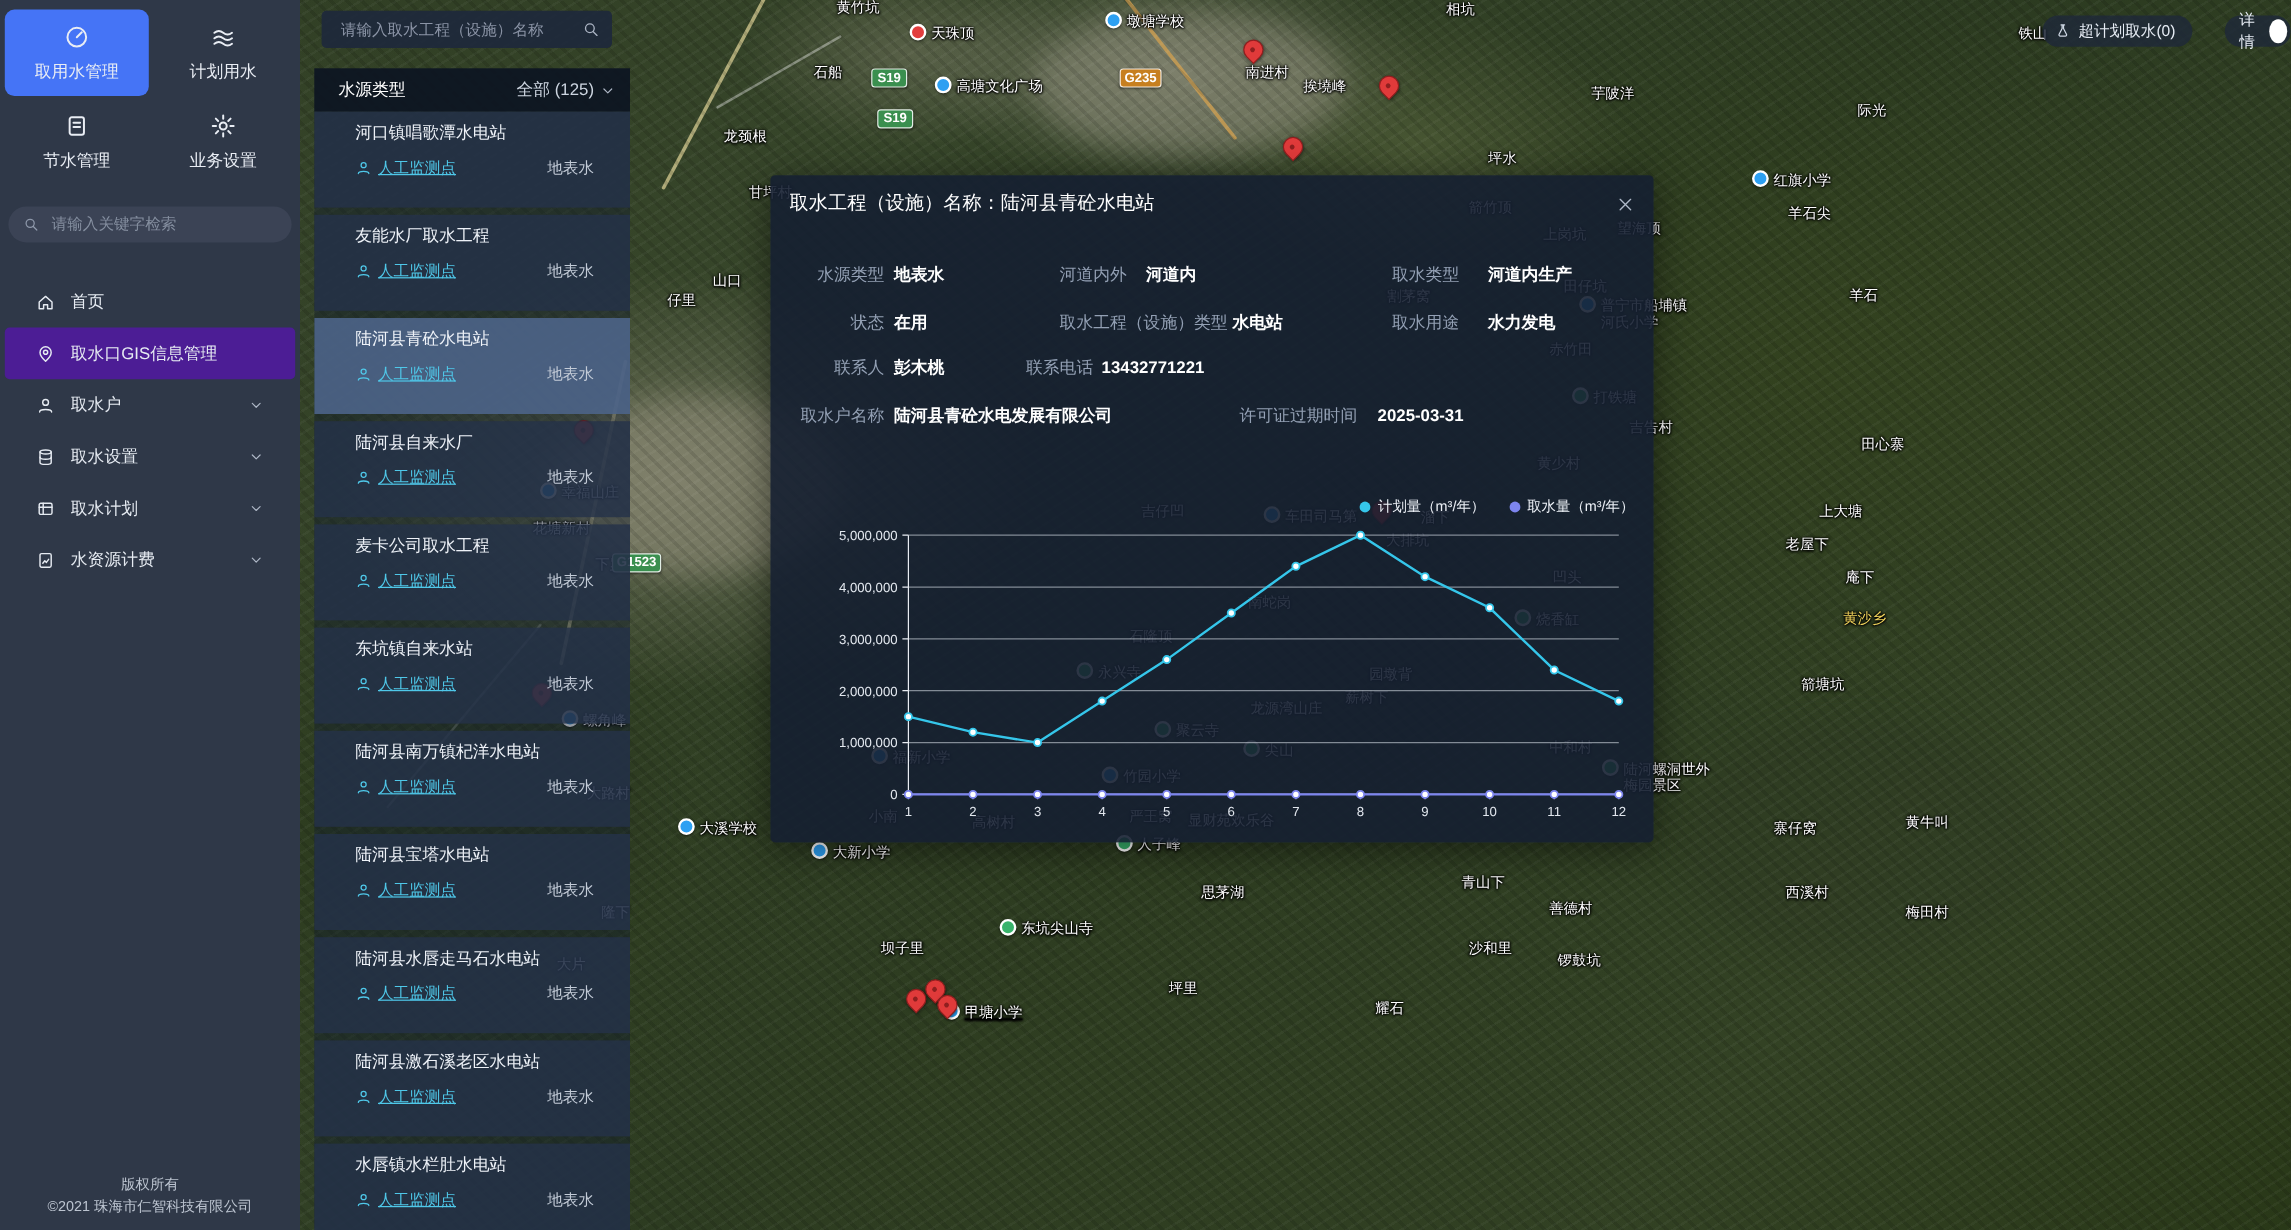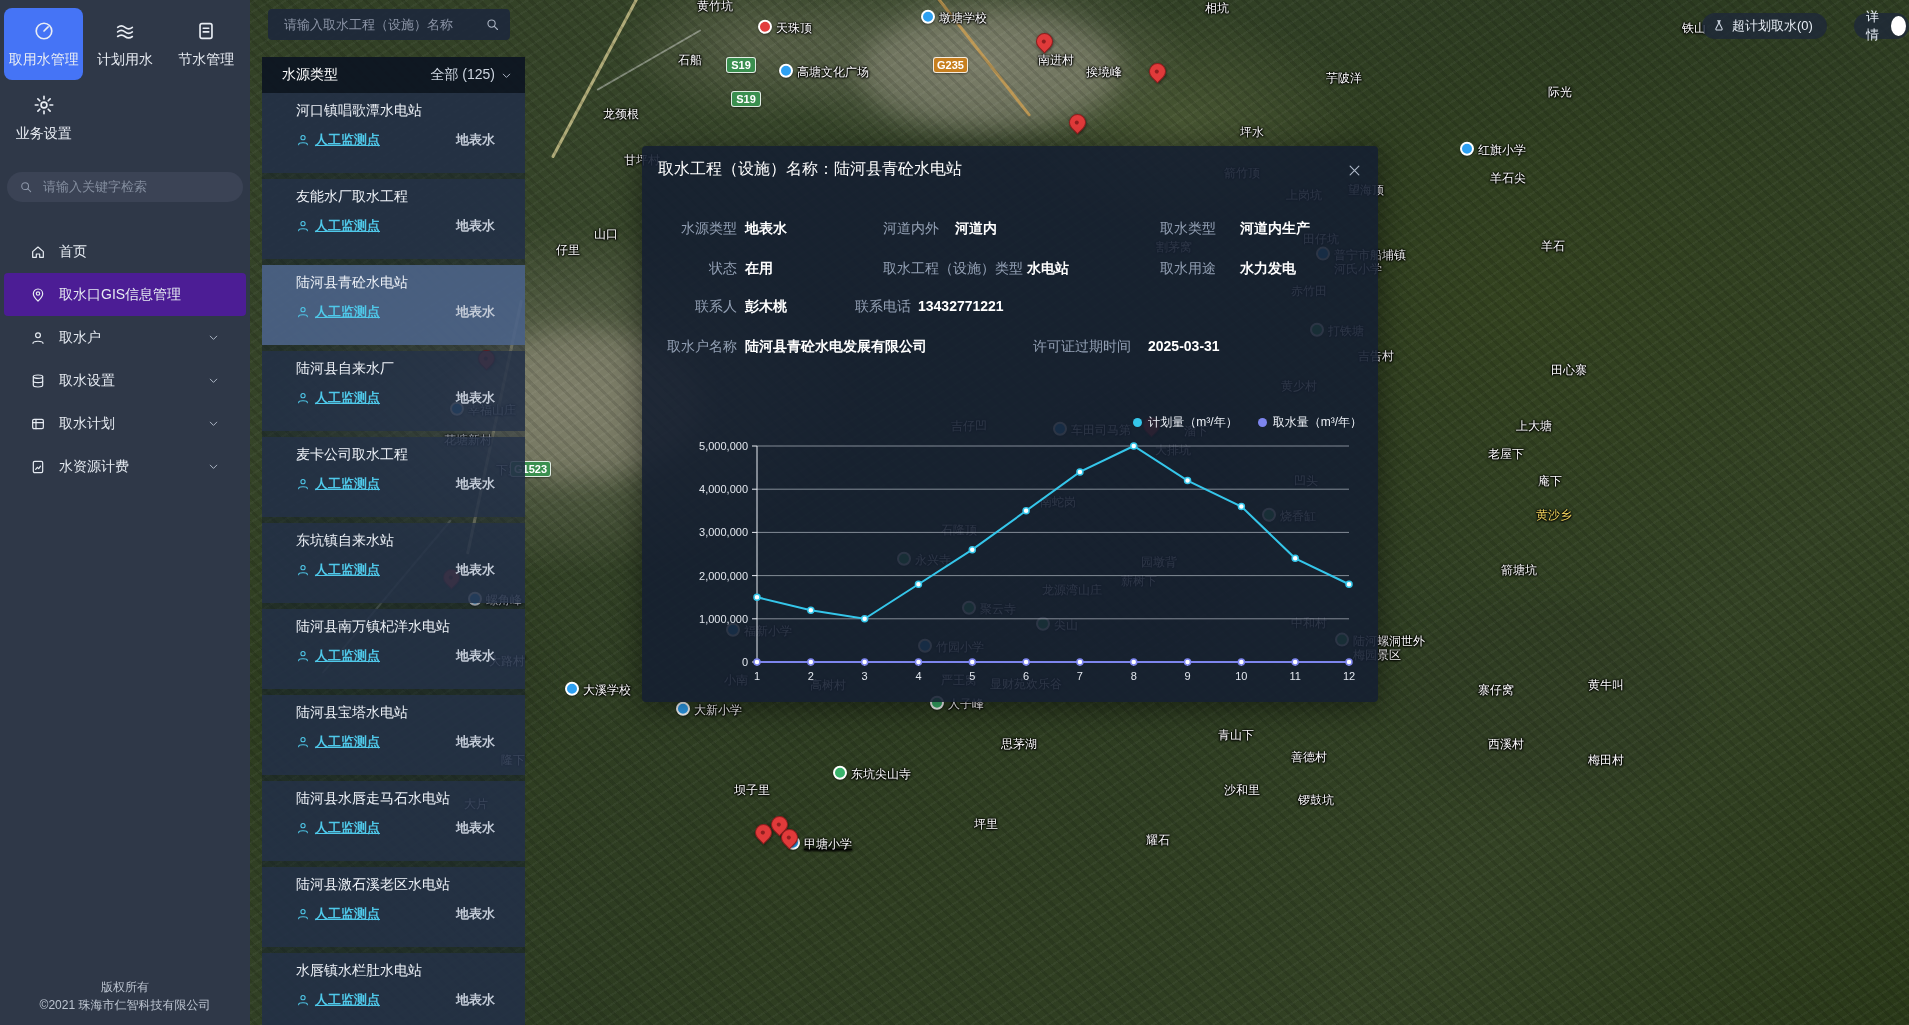--- a/index.html
+++ b/index.html
@@ -35,21 +35,21 @@
   .pin{position:absolute;width:15px;height:15px;background:#e03a3a;border:1px solid #8f1f1f;
        border-radius:50% 50% 50% 0;transform:rotate(-45deg);box-shadow:0 1px 3px rgba(0,0,0,.5);z-index:4;}
   .pin::after{content:"";position:absolute;left:4.5px;top:4.5px;width:4px;height:4px;border-radius:50%;background:#8f1f1f;}
   .sign{position:absolute;min-width:22px;height:14px;padding:0 3px;border-radius:3px;color:#fff;
         font-size:11px;font-weight:bold;display:flex;align-items:center;justify-content:center;
         border:1px solid rgba(255,255,255,.85);box-shadow:0 1px 2px rgba(0,0,0,.4);z-index:4;}
 
   
   .sidebar{position:absolute;left:0;top:0;width:250px;height:100%;background:#2f3848;z-index:30;
            display:flex;flex-direction:column;}
-  .tiles{display:grid;grid-template-columns:1fr 1fr 1fr;gap:2px;padding:8px 4px 0 4px;}
+  .tiles{display:grid;grid-template-columns:1fr 1fr;gap:2px;padding:8px 4px 0 4px;}
   .tile{height:72px;border-radius:8px;display:flex;flex-direction:column;align-items:center;
         justify-content:center;gap:9px;color:#e9edf4;cursor:pointer;}
   .tile.active{background:#4574f6;}
   .tile .ic{width:22px;height:22px;}
   .tile .tl{font-size:14px;}
   .s-search{margin:18px 7px 0 7px;height:30px;border-radius:15px;background:#3b4355;
             display:flex;align-items:center;padding:0 12px;gap:8px;}
   .s-search .ic{width:14px;height:14px;color:#8d97a9;flex:none;}
   .s-search input{flex:1;background:none;border:none;outline:none;color:#cfd6e2;font-size:13px;min-width:0;font-family:Liberation Serif, serif;}
   .s-search input::placeholder{color:#848e9f;}
@@ -71,21 +71,21 @@
   .panel{position:absolute;left:262px;top:57px;width:263px;height:968px;z-index:19;
          background:rgba(18,28,44,.45);}
   .panel-header{height:36px;background:rgba(12,20,33,.88);display:flex;align-items:center;
                 padding:0 12px 0 20px;color:#fff;font-size:14px;}
   .panel-header .fv{margin-left:auto;color:#cdd5e0;display:flex;align-items:center;gap:5px;cursor:pointer;}
   .panel-header .chev{width:13px;height:13px;color:#aeb7c6;}
   .w-item{height:80px;margin-bottom:6px;background:rgba(36,50,73,.82);
           padding:9px 30px 0 34px;box-sizing:border-box;cursor:pointer;}
   .w-item.selected{background:rgba(76,100,136,.9);}
   .w-title{color:#eef2f8;font-size:14px;white-space:nowrap;}
-  .w-meta{margin-top:11px;display:flex;align-items:center;font-size:13px;font-weight:bold;}
+  .w-meta{margin-top:11px;display:flex;align-items:center;font-size:13px;}
   .w-mon{color:#4fc8e9;text-decoration:underline;display:flex;align-items:center;gap:5px;}
   .w-mon .ic{width:14px;height:14px;}
   .w-src{margin-left:auto;color:#c3cbd7;}
 
   
   .pill{position:absolute;height:26px;border-radius:13px;background:rgba(30,40,58,.8);
         display:flex;align-items:center;color:#e6ecf4;font-size:13px;z-index:25;cursor:pointer;box-sizing:border-box;}
   #pill-over{left:1702px;top:13px;padding:0 14px 0 10px;gap:6px;}
   #pill-detail{left:1854px;top:13px;padding:0 3px 0 12px;gap:6px;}
   .pill .ic{width:14px;height:14px;color:#cfd8e4;}

